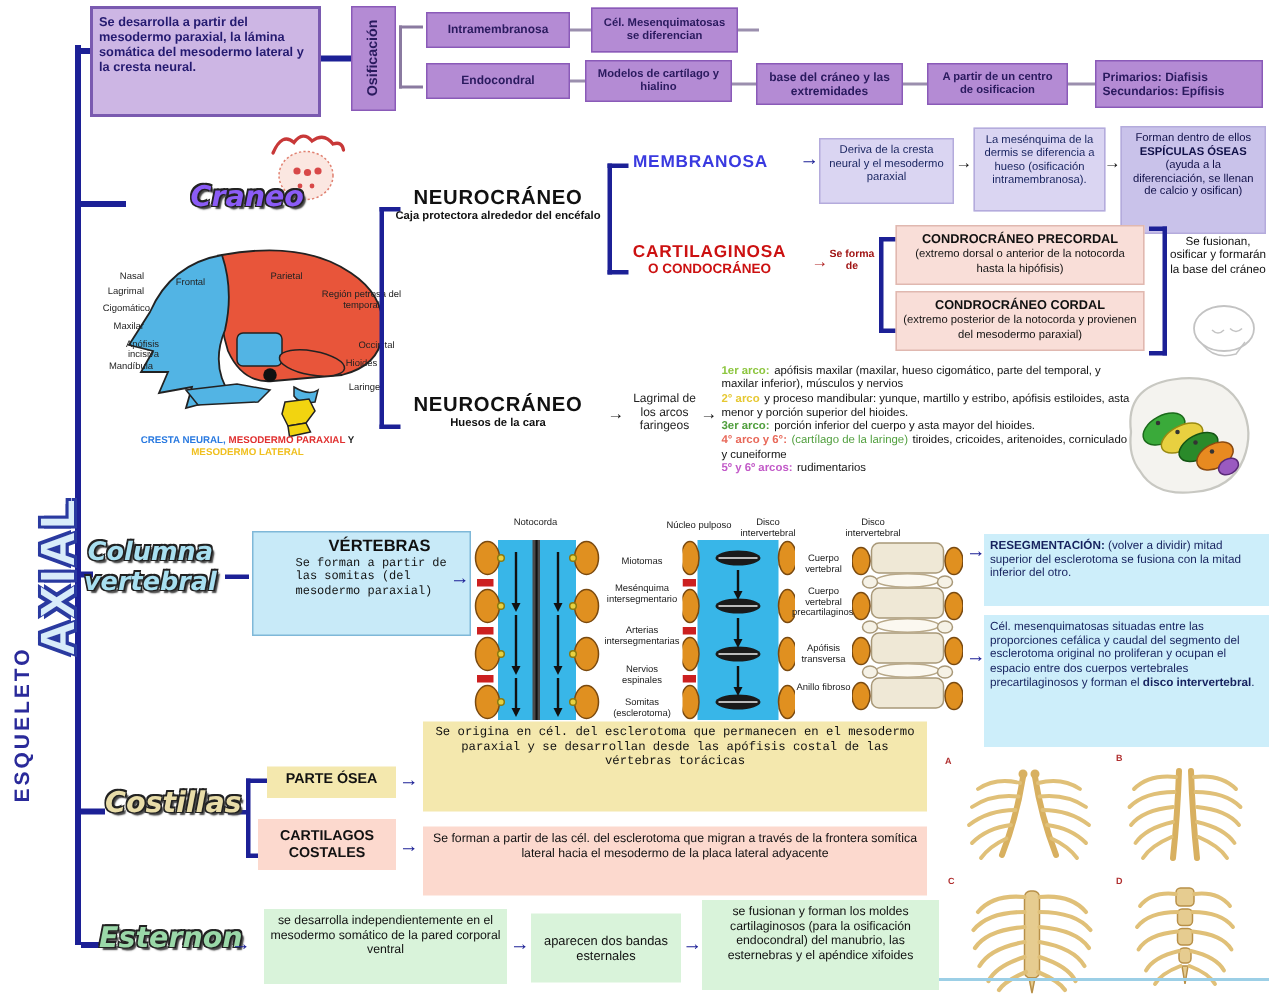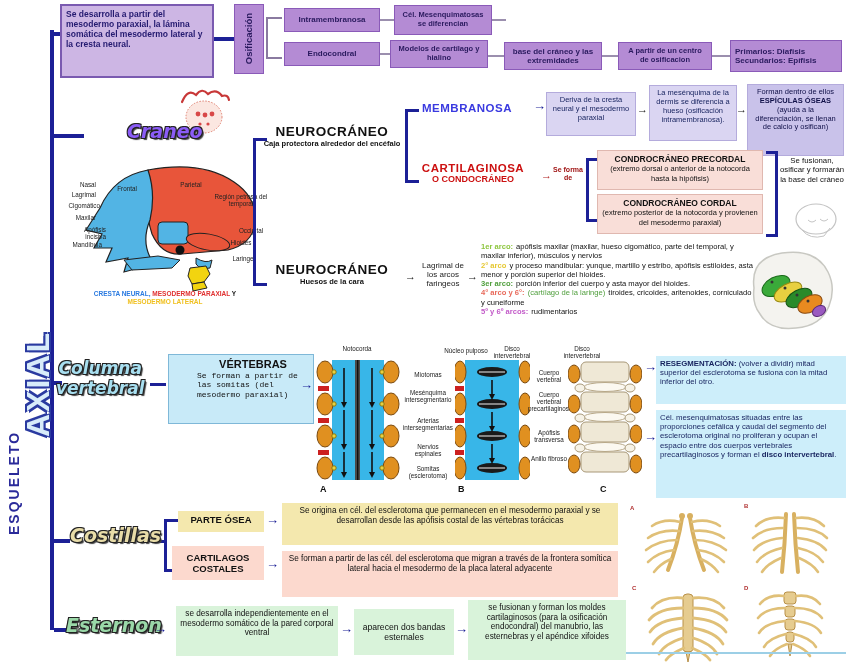--- a/index.html
+++ b/index.html
@@ -364,21 +364,21 @@
     <b>RESEGMENTACIÓN:</b><span> (volver a dividir) mitad superior del esclerotoma se fusiona con la mitad inferior del otro.</span>
   </div>
   <div class="box bluebox" style="left:656px;top:410px;width:190px;height:88px;">
     <span>Cél. mesenquimatosas situadas entre las proporciones cefálica y caudal del segmento del esclerotoma original no proliferan y ocupan el espacio entre dos cuerpos vertebrales precartilaginosos y forman el </span><b>disco intervertebral</b><span>.</span>
   </div>
 
   <div class="wordart" style="left:70px;top:524px;font-size:19px;color:#e8dca8;">Costillas</div>
   <div class="brk" style="left:164px;top:519px;width:11px;height:47px;"></div>
   <div class="box yellowbox" style="left:178px;top:511px;width:86px;height:21px;font-weight:bold;font-size:9.5px;">PARTE ÓSEA</div>
   <div class="arw" style="left:266px;top:513px;"></div>
-  <div class="box yellowbox" style="left:282px;top:503px;width:336px;height:42px;font-size:8.2px;">Se origina en cél. del esclerotoma que permanecen en el mesodermo paraxial y se desarrollan desde las apófisis costal de las vértebras torácicas</div>
+  <div class="box yellowbox" style="left:282px;top:481px;width:336px;height:60px;font-size:8.2px;font-family:Liberation Mono, monospace;">Se origina en cél. del esclerotoma que permanecen en el mesodermo paraxial y se desarrollan desde las apófisis costal de las vértebras torácicas</div>
   <div class="box salmonbox" style="left:172px;top:546px;width:92px;height:34px;font-weight:bold;font-size:9.5px;display:flex;align-items:center;justify-content:center;">CARTILAGOS COSTALES</div>
   <div class="arw" style="left:266px;top:557px;"></div>
   <div class="box salmonbox" style="left:282px;top:551px;width:336px;height:46px;font-size:8.2px;">Se forman a partir de las cél. del esclerotoma que migran a través de la frontera somítica lateral hacia el mesodermo de la placa lateral adyacente</div>
 
   <div class="abs" style="left:622px;top:492px;width:224px;height:176px;">
     <span class="rlab" style="left:8px;top:13px;">A</span>
     <span class="rlab" style="left:122px;top:11px;">B</span>
     <span class="rlab" style="left:10px;top:93px;">C</span>
     <span class="rlab" style="left:122px;top:93px;">D</span>
     <svg style="position:absolute;left:14px;top:14px;" width="100" height="76" viewBox="0 0 100 76">

